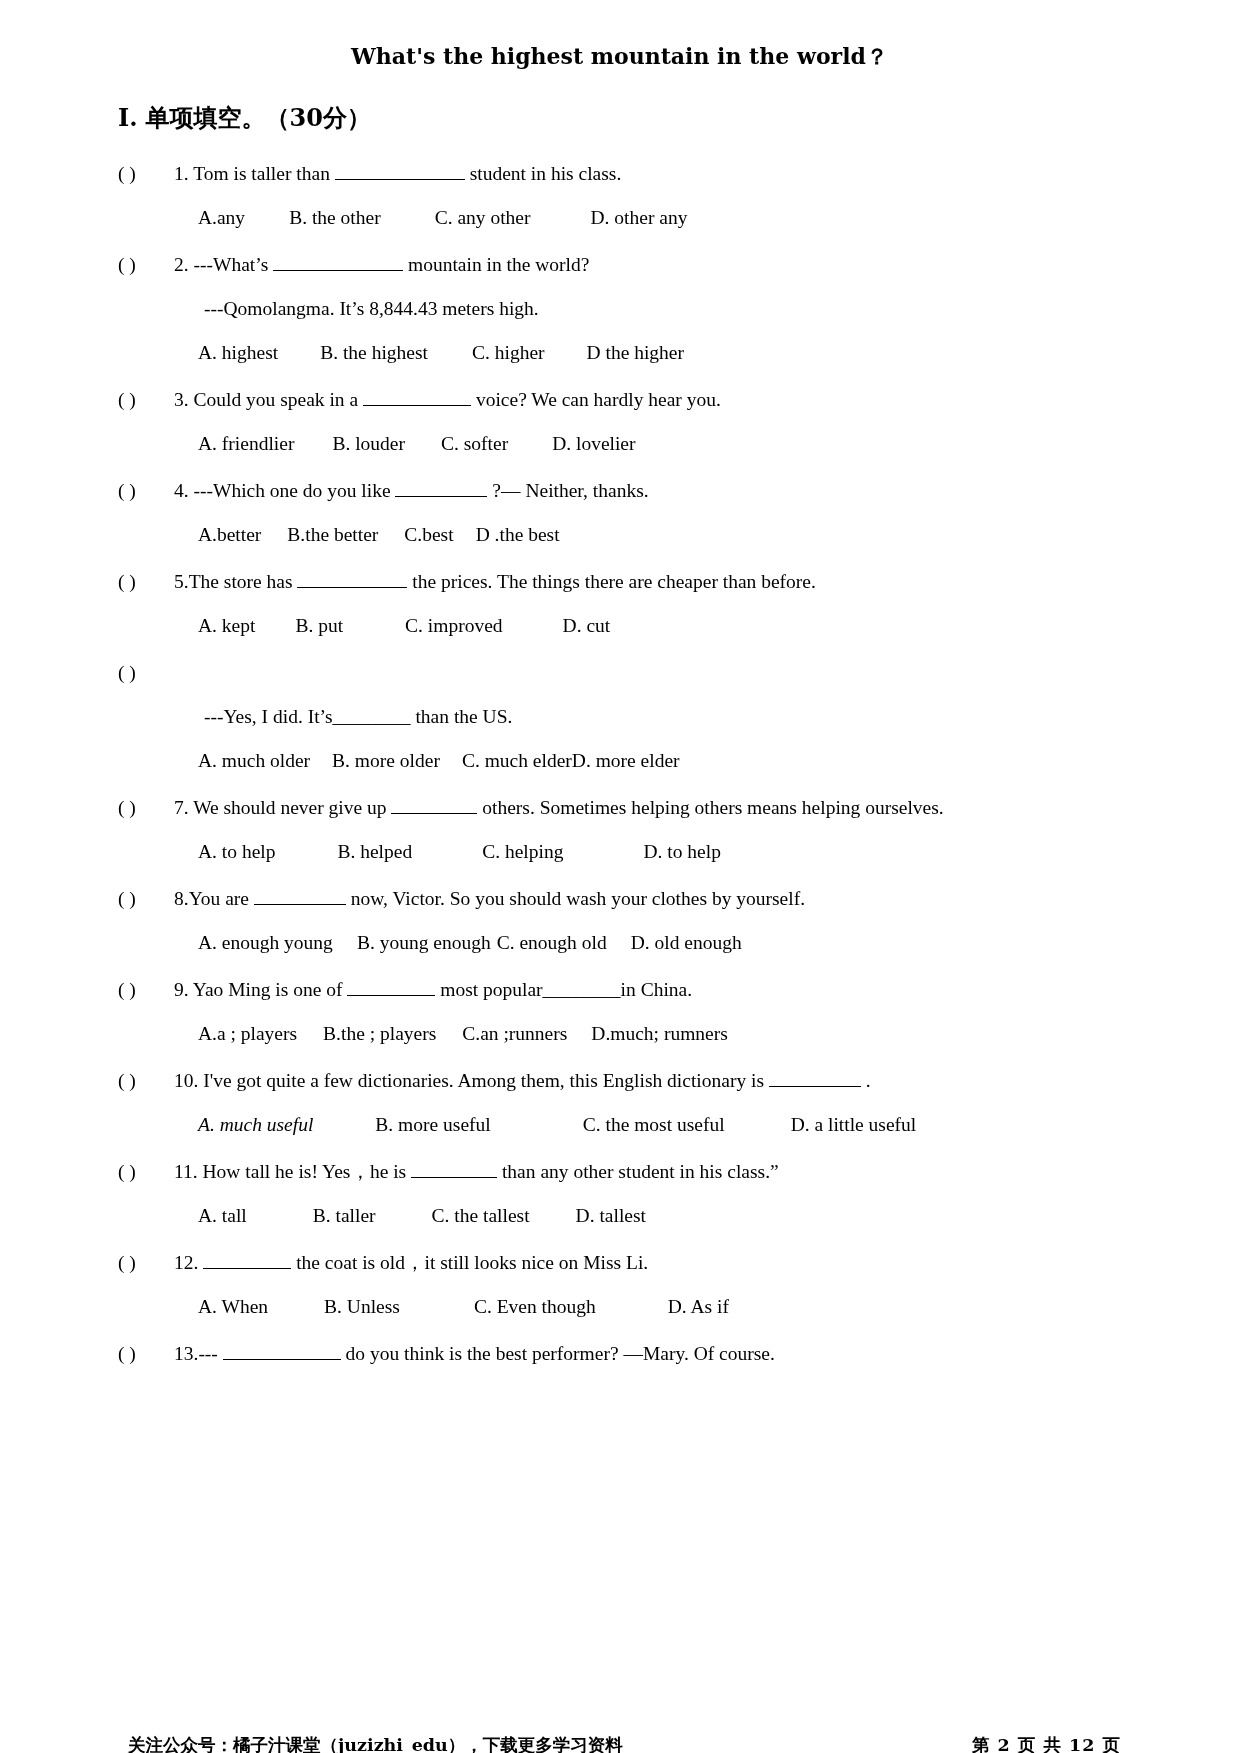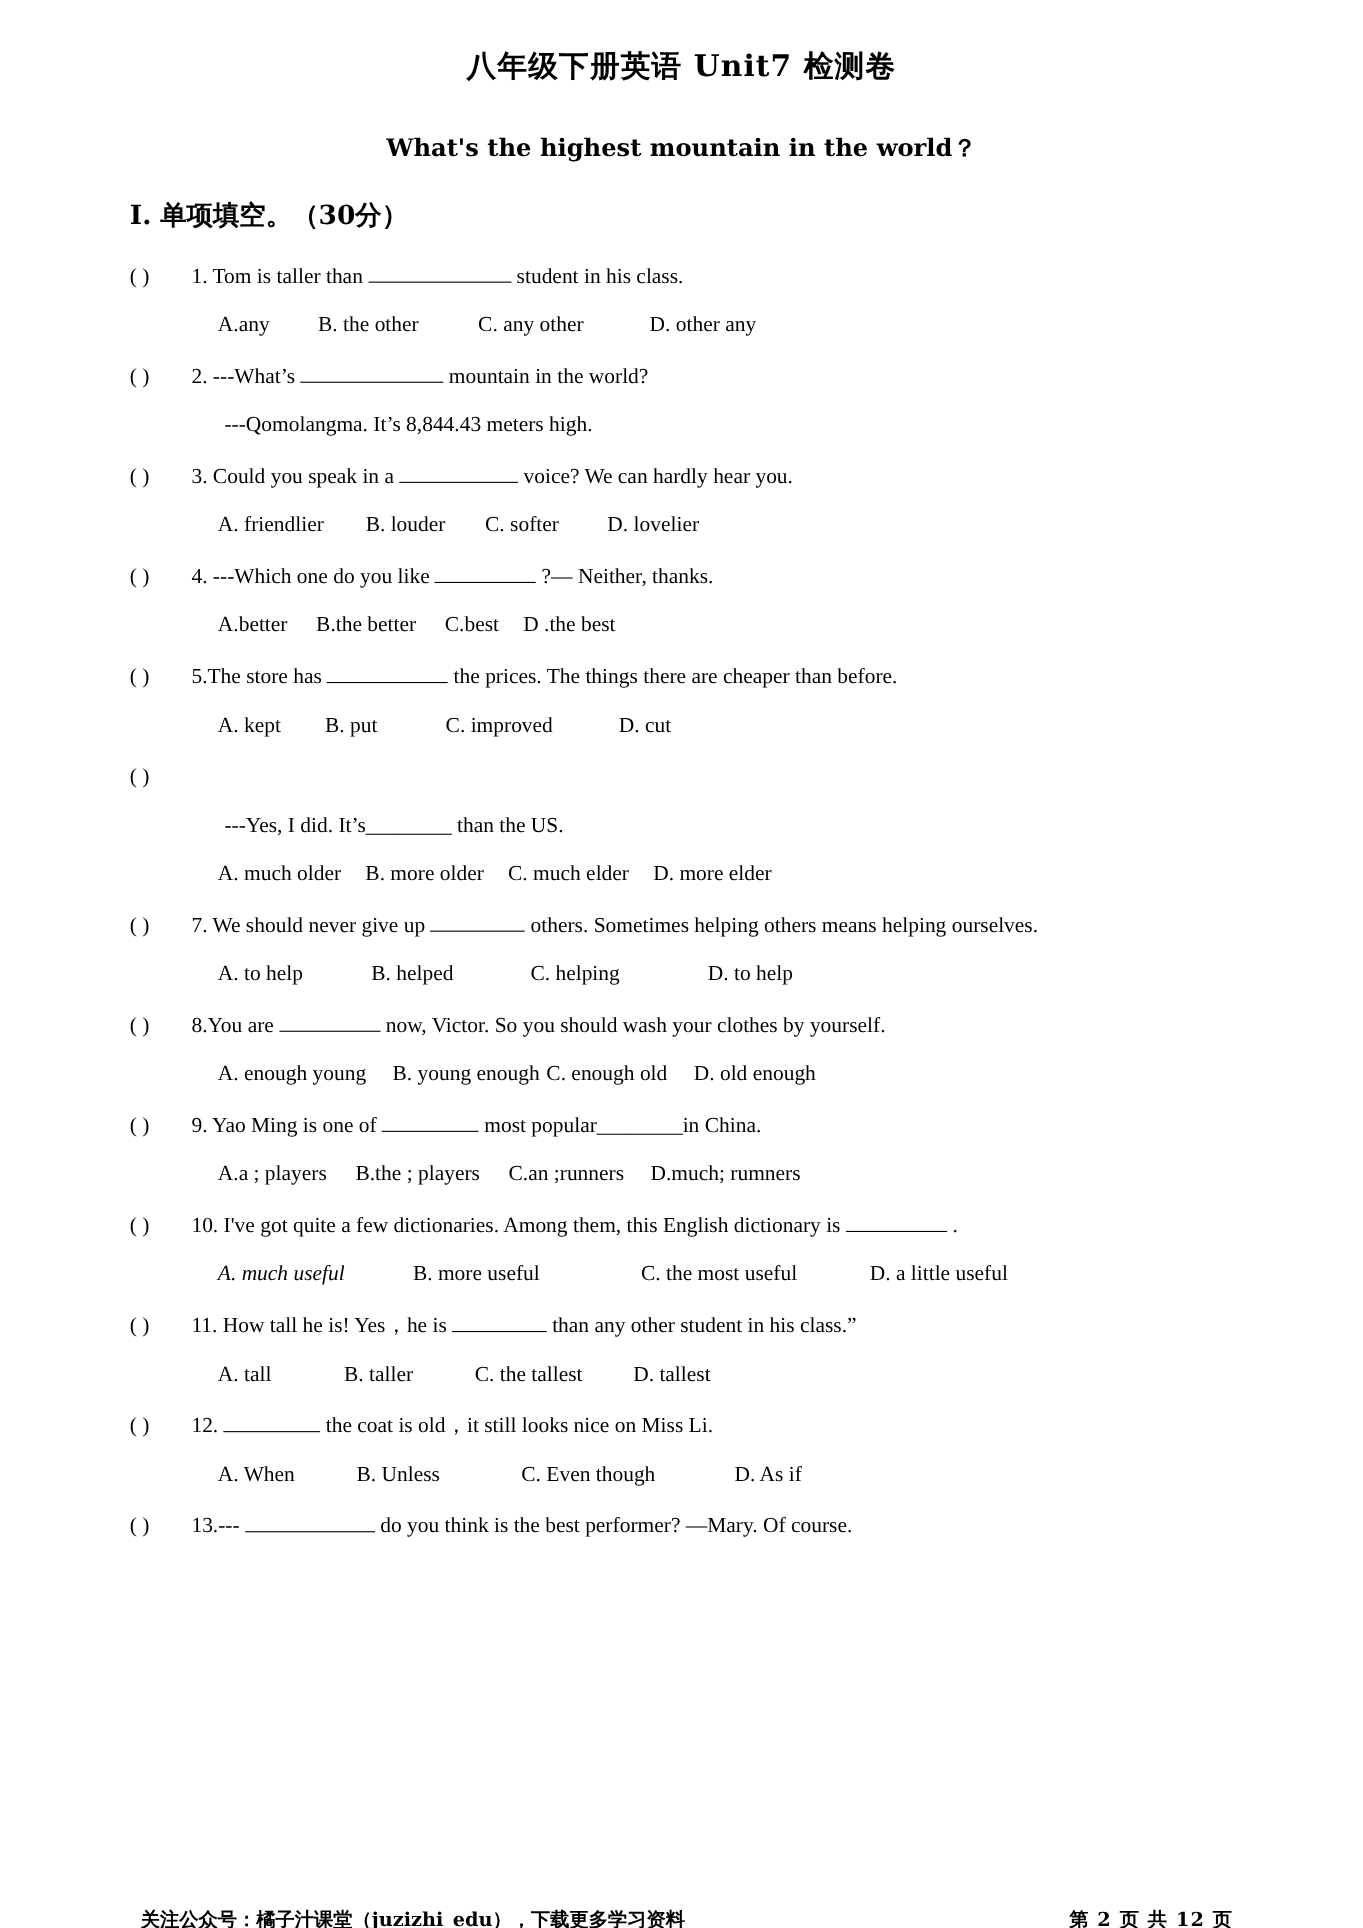--- a/index.html
+++ b/index.html
@@ -148,41 +148,41 @@
     font-weight: 700;
   }
   .footer-right { letter-spacing: 1px; }
 </style>
 </head>
 <body>
 
 <div class="page">
 
 
-  <div class="main-title">八年级下册英语 Unit7 检测卷</div>
   <div class="sub-title">What's the highest mountain in the world？</div>
 
   <div class="content">
     <div class="section-head">
       <span class="roman">I.</span><span>单项填空。（30分）</span>
     </div>
     <div id="questions">
         <div class="q-block">
           <div class="q-line">
             <span class="paren">(        )</span>
             <span class="q-text"><span>1. Tom is taller than </span><span class="blank" style="width: 130px;"></span><span> student in his class.</span></span>
           </div>
           <div class="opt-line"><span class="opt" style="margin-right: 44px;">A.any</span><span class="opt" style="margin-right: 54px;">B. the other</span><span class="opt" style="margin-right: 60px;">C. any other</span><span class="opt">D. other any</span></div>
         </div>
         <div class="q-block">
           <div class="q-line">
             <span class="paren">(        )</span>
             <span class="q-text"><span>2. ---What’s </span><span class="blank" style="width: 130px;"></span><span> mountain in the world?</span></span>
           </div>
           <div class="cont-line">---Qomolangma. It’s 8,844.43 meters high.</div>
+          <div class="opt-line"><span class="opt" style="margin-right: 42px;">A. highest</span><span class="opt" style="margin-right: 44px;">B. the highest</span><span class="opt" style="margin-right: 42px;">C. higher</span><span class="opt">D the higher</span></div>
         </div>
         <div class="q-block">
           <div class="q-line">
             <span class="paren">(        )</span>
             <span class="q-text"><span>3. Could you speak in a </span><span class="blank" style="width: 108px;"></span><span> voice? We can hardly hear you.</span></span>
           </div>
           <div class="opt-line"><span class="opt" style="margin-right: 38px;">A. friendlier</span><span class="opt" style="margin-right: 36px;">B. louder</span><span class="opt" style="margin-right: 44px;">C. softer</span><span class="opt">D. lovelier</span></div>
         </div>
         <div class="q-block">
           <div class="q-line">
@@ -196,21 +196,21 @@
             <span class="paren">(        )</span>
             <span class="q-text"><span>5.The store has </span><span class="blank" style="width: 110px;"></span><span> the prices. The things there are cheaper than before.</span></span>
           </div>
           <div class="opt-line"><span class="opt" style="margin-right: 40px;">A. kept</span><span class="opt" style="margin-right: 62px;">B. put</span><span class="opt" style="margin-right: 60px;">C. improved</span><span class="opt">D. cut</span></div>
         </div>
         <div class="q-block">
           <div class="q-line">
             <span class="paren">(        )</span>
           </div>
           <div class="cont-line">---Yes, I did. It’s________ than the US.</div>
-          <div class="opt-line"><span class="opt" style="margin-right: 22px;">A. much older</span><span class="opt" style="margin-right: 22px;">B. more older</span><span class="opt" style="margin-right: 22px;">C. much elder</span><span class="opt">D. more elder</span></div>
+          <div class="opt-line"><span class="opt" style="margin-right: 22px;">A. much older</span><span class="opt" style="margin-right: 22px;">B. more older</span><span class="opt" style="">C. much elder</span><span class="opt">D. more elder</span></div>
         </div>
         <div class="q-block">
           <div class="q-line">
             <span class="paren">(        )</span>
             <span class="q-text"><span>7. We should never give up </span><span class="blank" style="width: 86px;"></span><span> others. Sometimes helping others means helping ourselves.</span></span>
           </div>
           <div class="opt-line"><span class="opt" style="margin-right: 62px;">A. to help</span><span class="opt" style="margin-right: 70px;">B. helped</span><span class="opt" style="margin-right: 80px;">C. helping</span><span class="opt">D. to help</span></div>
         </div>
         <div class="q-block">
           <div class="q-line">

